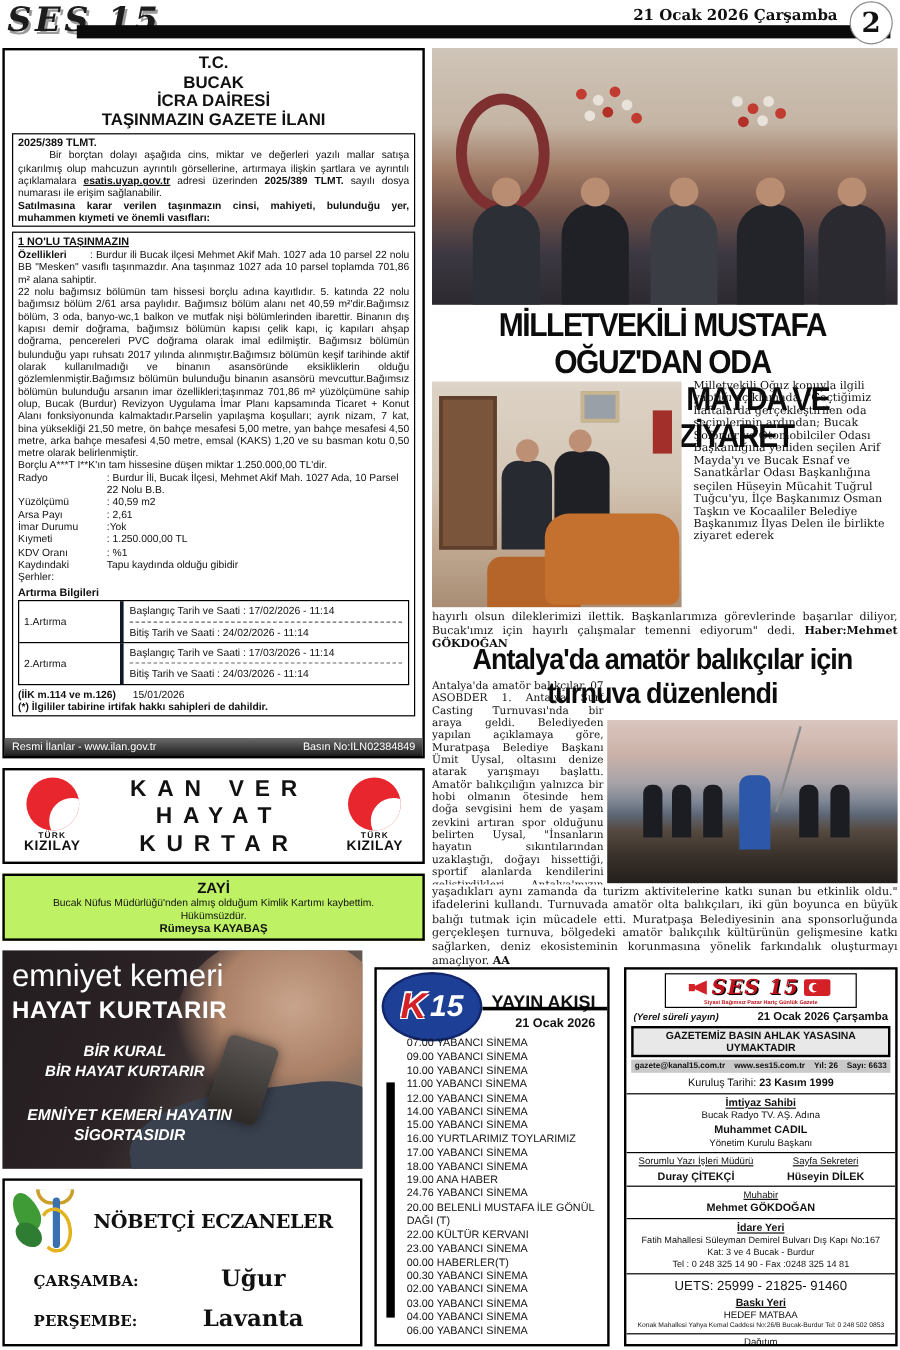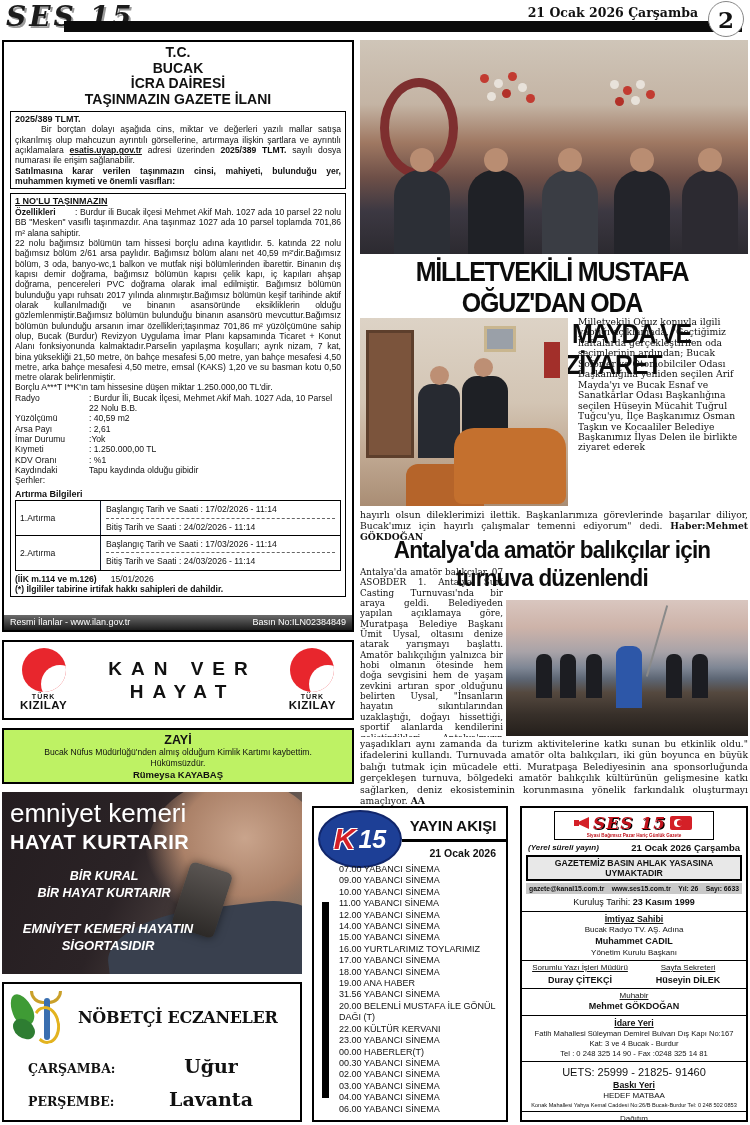--- a/index.html
+++ b/index.html
@@ -28,21 +28,21 @@
   .u{text-decoration:underline}
   .boxB{border:1px solid #000;margin-top:4px;padding:2px 4px}
   .prop-title{font-weight:bold;font-size:9px;text-decoration:underline}
   .feat-label{font-weight:bold;display:inline-block;width:60px}
   .drow{display:flex;text-align:left}
   .dlabel{width:74px;flex:none}
   .auc-title{font-weight:bold;font-size:9px;margin-top:3px;text-align:left}
   .auc-table{border:1px solid #000;margin-top:1px}
   .auc-row{display:flex}
   .auc-row + .auc-row{border-top:1px solid #000}
-  .auc-label{width:80px;flex:none;border-right:1px solid #0f172a;display:flex;align-items:center;padding-left:4px}
+  .auc-label{width:80px;flex:none;border-right:3px solid #0f172a;display:flex;align-items:center;padding-left:4px}
   .auc-body{flex:1;padding:3px 5px;text-align:left}
   .auc-dash{border-top:1px dashed #666;margin:3px 0}
   .footnotes{margin-top:3px;text-align:left}
   .fn-date{margin-left:14px;font-weight:normal}
   .notice-footer{position:absolute;left:0;right:0;bottom:0;height:15px;background:linear-gradient(#6b6b6b,#1c1c1c);
                  color:#fff;font-size:9px;display:flex;justify-content:space-between;align-items:center;padding:0 6px}
 
   
   .kizilay{left:2px;top:640px;width:352px;height:80px;border:2px solid #000;box-sizing:border-box;
            display:flex;align-items:center;justify-content:space-between;padding:3px 16px;background:#fff}
@@ -133,21 +133,21 @@
   .a2col{left:360px;top:567px;width:143px;height:170px;overflow:hidden;font-size:8.8px;line-height:10.35px;text-align:justify}
   .a2tail{left:360px;top:738px;width:388px;font-size:9.2px;line-height:11.4px;text-align:justify}
 
   
   .tvbox{left:312px;top:806px;width:196px;height:316px;border:2px solid #000;box-sizing:border-box;background:#fff}
   .k15{position:absolute;left:4px;top:2px;width:80px;height:54px;background:#1d3f96;border-radius:50%;
        border:2px solid #11266b;display:flex;align-items:center;justify-content:center;gap:3px}
   .k15-k{color:#d42027;font-weight:900;font-style:italic;font-size:30px;line-height:1;
          text-shadow:1px 1px 0 #fff,-1px -1px 0 #fff,1px -1px 0 #fff,-1px 1px 0 #fff}
   .k15-n{color:#fff;font-weight:900;font-style:italic;font-size:25px;line-height:1}
-  .tv-title{position:absolute;left:90px;top:9px;width:98px;text-align:center;font-weight:800;font-size:15px}
+  .tv-title{position:absolute;left:90px;top:19px;width:98px;text-align:center;font-weight:800;font-size:15px}
   .tv-rule{position:absolute;left:88px;top:31px;right:0;height:3px;background:#000}
   .tv-date{position:absolute;right:10px;top:39px;font-weight:800;font-size:10.5px}
   .tv-bar{position:absolute;left:8px;top:94px;width:7px;height:196px;background:#000}
   .tv-list{position:absolute;left:25px;top:56px;right:5px;font-weight:400;font-size:9px;line-height:11.4px;text-align:left}
 
   
   .mh{left:520px;top:806px;width:228px;height:316px;border:2px solid #000;box-sizing:border-box;background:#fff;
       display:flex;flex-direction:column;padding:3px 4px 0;font-size:8px;overflow:hidden}
   .mh-logo{width:152px;margin:0 auto;border:1.5px solid #000;padding:1px 3px;display:flex;flex-direction:column;align-items:center}
   .mh-logo-row{display:flex;align-items:center;gap:4px}
@@ -271,20 +271,21 @@
   <div class="abs kizilay">
     <div class="kz-unit">
       <div class="crescent"></div>
       <div class="kz-top">TÜRK</div>
       <div class="kz-bottom">KIZILAY</div>
     </div>
     <div class="kz-lines">
 
     <div>KAN VER</div>
         <div>HAYAT</div>
+        <div>KURTAR</div>
       </div>
     <div class="kz-unit">
       <div class="crescent"></div>
       <div class="kz-top">TÜRK</div>
       <div class="kz-bottom">KIZILAY</div>
     </div>
   </div>
 
   <div class="abs zayi">
     <div class="zayi-title">ZAYİ</div>
@@ -390,21 +391,21 @@
         <div>09.00 YABANCI SİNEMA</div>
         <div>10.00 YABANCI SİNEMA</div>
         <div>11.00 YABANCI SİNEMA</div>
         <div>12.00 YABANCI SİNEMA</div>
         <div>14.00 YABANCI SİNEMA</div>
         <div>15.00 YABANCI SİNEMA</div>
         <div>16.00 YURTLARIMIZ TOYLARIMIZ</div>
         <div>17.00 YABANCI SİNEMA</div>
         <div>18.00 YABANCI SİNEMA</div>
         <div>19.00 ANA HABER</div>
-        <div>31.56 YABANCI SİNEMA</div>
+        <div>24.76 YABANCI SİNEMA</div>
         <div>20.00 BELENLİ MUSTAFA İLE GÖNÜL DAĞI (T)</div>
         <div>22.00 KÜLTÜR KERVANI</div>
         <div>23.00 YABANCI SİNEMA</div>
         <div>00.00 HABERLER(T)</div>
         <div>00.30 YABANCI SİNEMA</div>
         <div>02.00 YABANCI SİNEMA</div>
         <div>03.00 YABANCI SİNEMA</div>
         <div>04.00 YABANCI SİNEMA</div>
         <div>06.00 YABANCI SİNEMA</div>
       </div>

